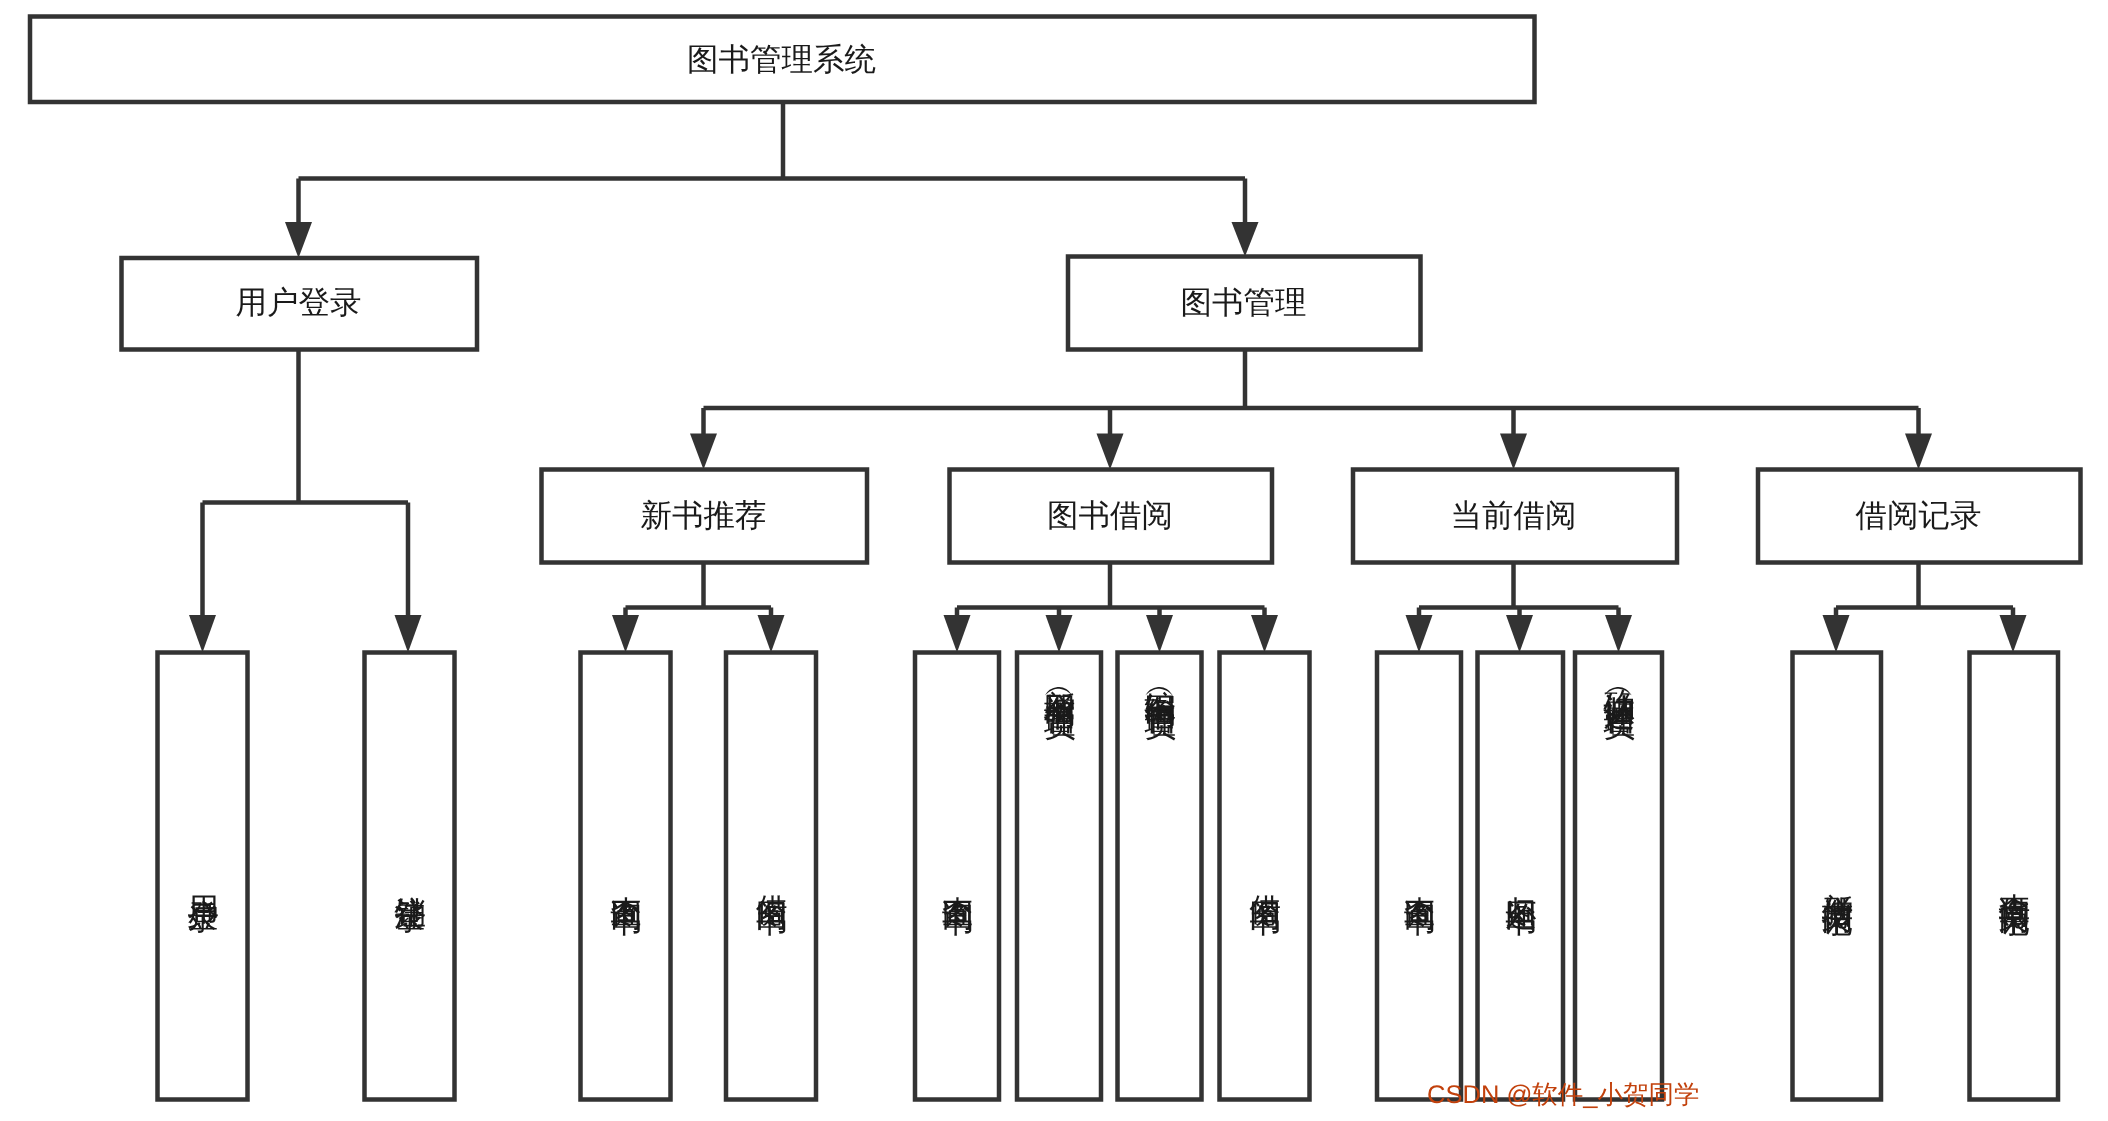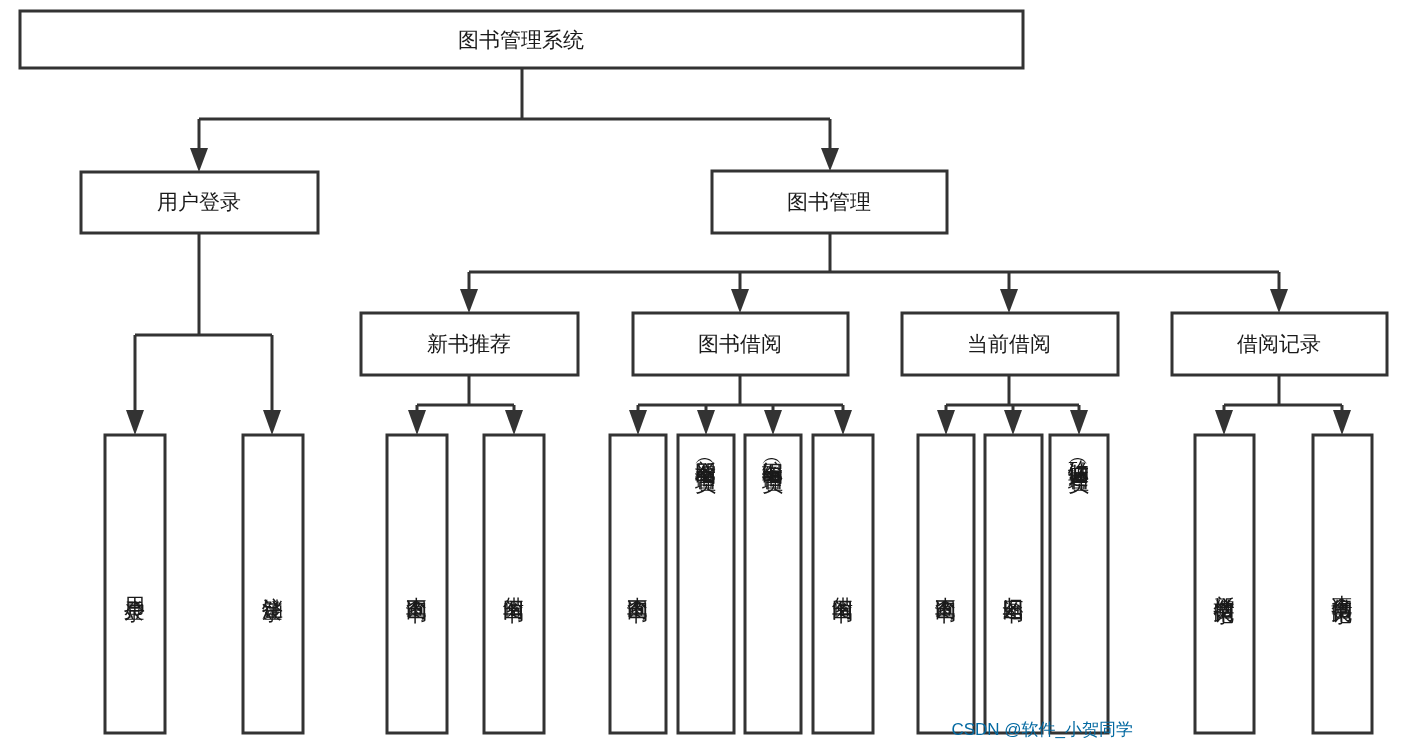--- a/index.html
+++ b/index.html
@@ -61,21 +61,21 @@
     white-space: nowrap;
     pointer-events: none;
     text-align: center;
   }
   .watermark {
     position: absolute;
     right: 10px;
     bottom: 6px;
     font-family: "Liberation Sans", "DejaVu Sans", sans-serif;
     font-size: 17px;
-    color: #0369a1;
+    color: #c2410c;
     white-space: nowrap;
   }
 </style>
 </head>
 <body>
 
 <div id="diagram-root">
 
   <svg id="flow" viewBox="0 0 1405 747">
 

